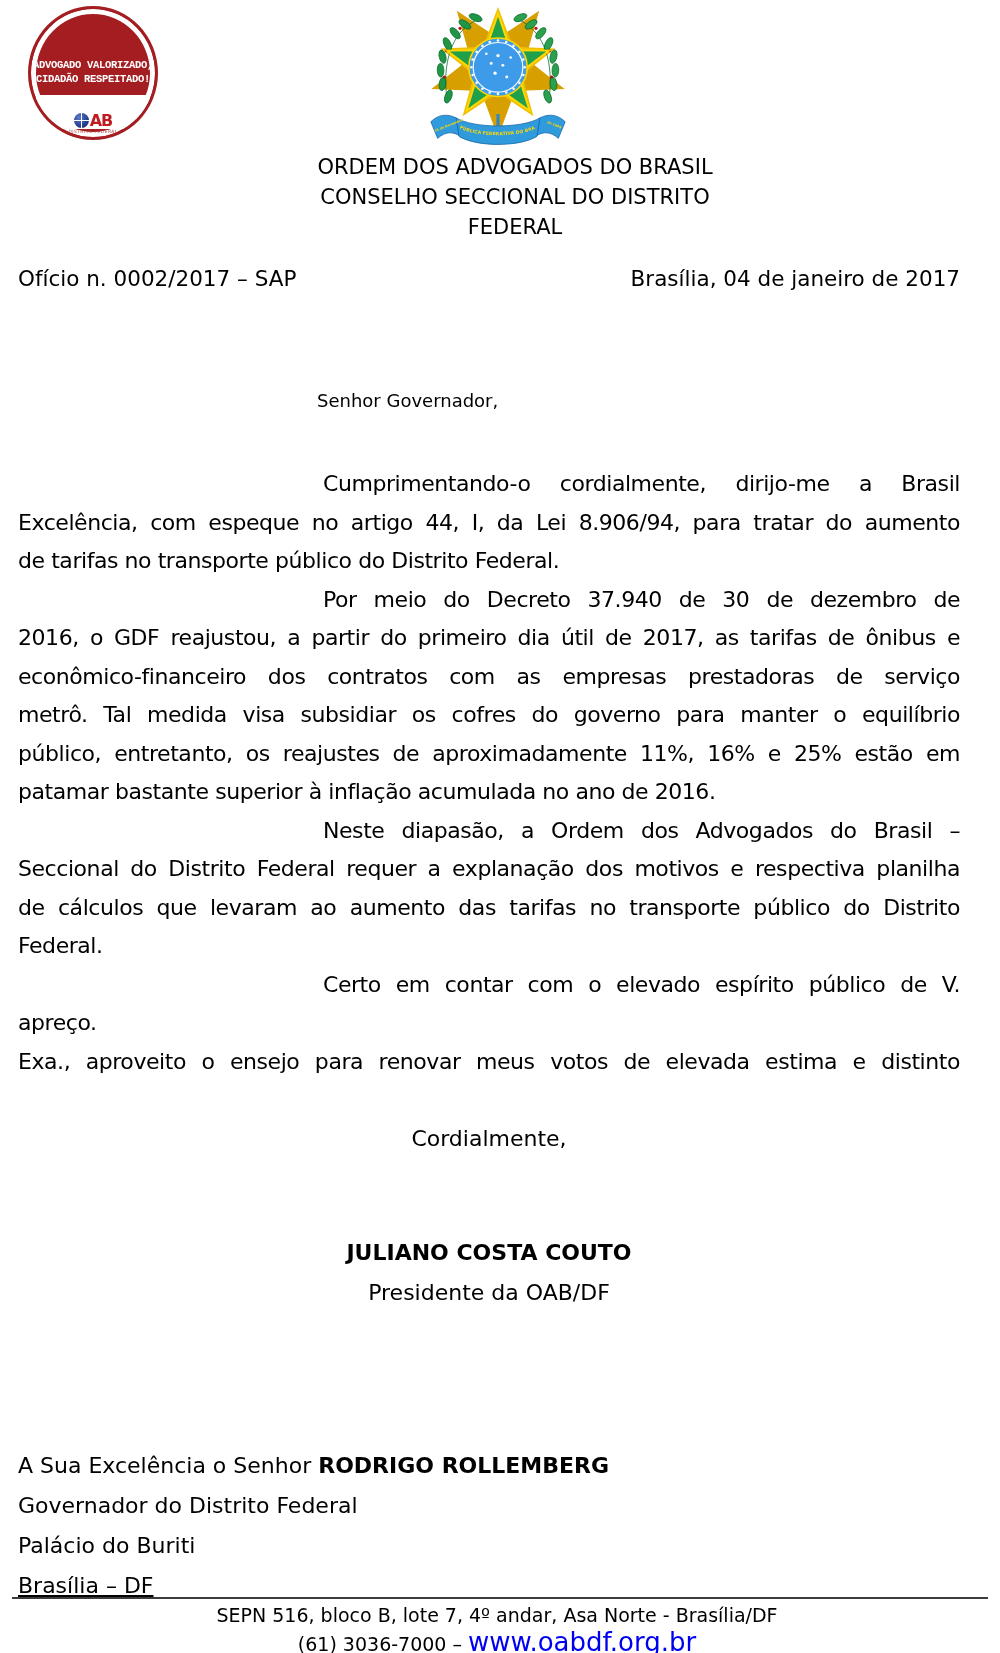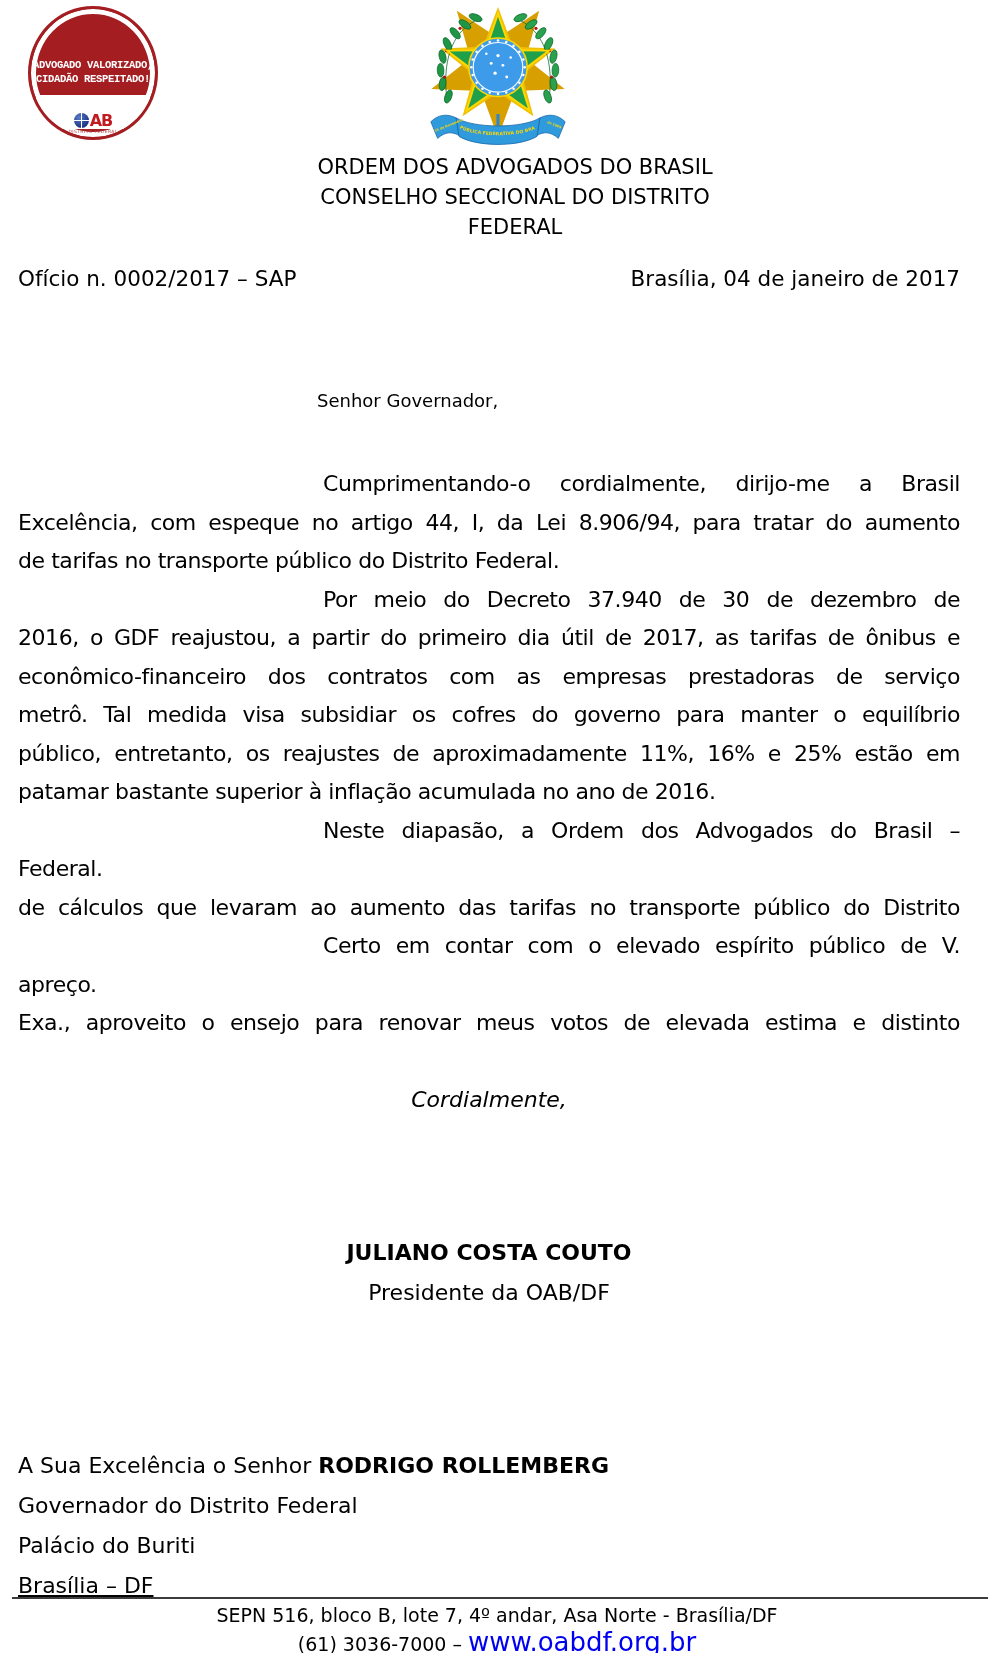--- a/index.html
+++ b/index.html
@@ -38,21 +38,21 @@
     display:flex; justify-content:space-between; font-size:21.5px; }
   
   .salutation{ position:absolute; left:317px; top:390px; font-size:18px; }
   .body-block{ position:absolute; left:18px; top:465px; width:942px;
     font-size:22px; line-height:38.5px; letter-spacing:-0.02em; }
   .bl{ height:38.5px; white-space:normal; }
   .jl{ text-align:justify; text-align-last:justify; }
   .il{ padding-left:305px; }
   .ll{ text-align:center; text-align-last:left; }
   .spacer{ height:38.5px; }
-  .closing{ text-align:left; text-align-last:center; letter-spacing:0;font-style:italic; }
+  .closing{ text-align:left; text-align-last:center; letter-spacing:0; }
   
   .sig-block{ position:absolute; left:18px; top:1233px; width:942px;
     text-align:center; font-size:22px; line-height:40px; }
   .sig-name{ font-weight:bold; }
   
   .addr-block{ position:absolute; left:18px; top:1446px; width:942px;
     font-size:22px; line-height:40px; }
   .addr-name{ font-weight:bold; }
   .u{ text-decoration:underline; }
   
@@ -186,22 +186,23 @@
     <div class="bl jl il">Cumprimentando-o cordialmente, dirijo-me a Brasil</div>
     <div class="bl jl">Excelência, com espeque no artigo 44, I, da Lei 8.906/94, para tratar do aumento</div>
     <div class="bl ll">de tarifas no transporte público do Distrito Federal.</div>
     <div class="bl jl il">Por meio do Decreto 37.940 de 30 de dezembro de</div>
     <div class="bl jl">2016, o GDF reajustou, a partir do primeiro dia útil de 2017, as tarifas de ônibus e</div>
     <div class="bl jl">econômico-financeiro dos contratos com as empresas prestadoras de serviço</div>
     <div class="bl jl">metrô. Tal medida visa subsidiar os cofres do governo para manter o equilíbrio</div>
     <div class="bl jl">público, entretanto, os reajustes de aproximadamente 11%, 16% e 25% estão em</div>
     <div class="bl ll">patamar bastante superior à inflação acumulada no ano de 2016.</div>
     <div class="bl jl il">Neste diapasão, a Ordem dos Advogados do Brasil –</div>
+    <div class="bl jl">Seccional do Distrito Federal requer a explanação dos motivos e respectiva planilha</div>
+    <div class="bl jl">de cálculos que levaram ao aumento das tarifas no transporte público do Distrito</div>
     <div class="bl ll">Federal.</div>
-    <div class="bl jl">de cálculos que levaram ao aumento das tarifas no transporte público do Distrito</div>
     <div class="bl jl il">Certo em contar com o elevado espírito público de V.</div>
     <div class="bl ll">apreço.</div>
     <div class="bl jl">Exa., aproveito o ensejo para renovar meus votos de elevada estima e distinto</div>
     <div class="spacer"></div>
     <div class="bl closing">Cordialmente,</div>
   </div>
 
   <div class="sig-block">
     <div class="sig-name">JULIANO COSTA COUTO</div>
     <div>Presidente da OAB/DF</div>

